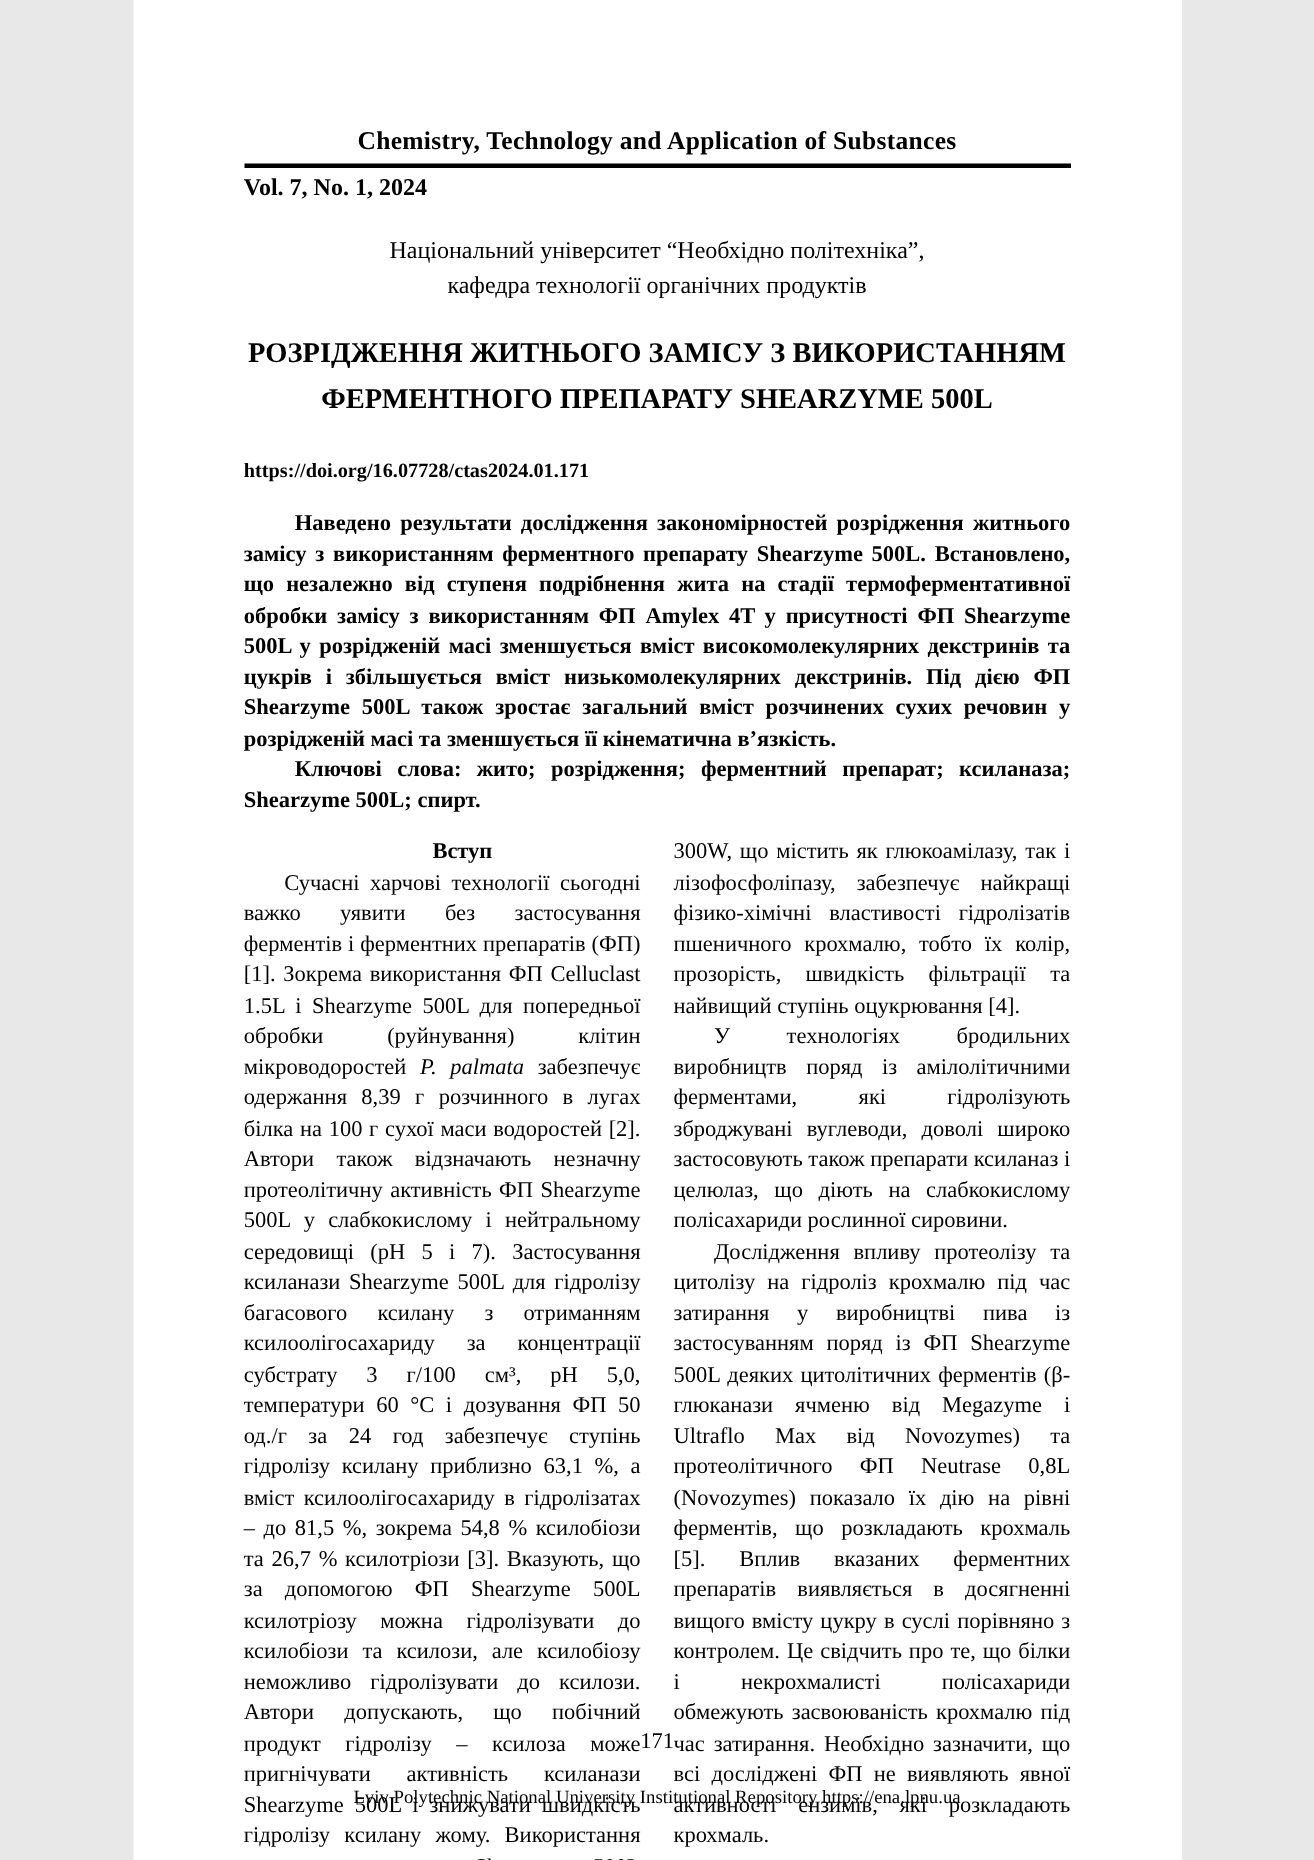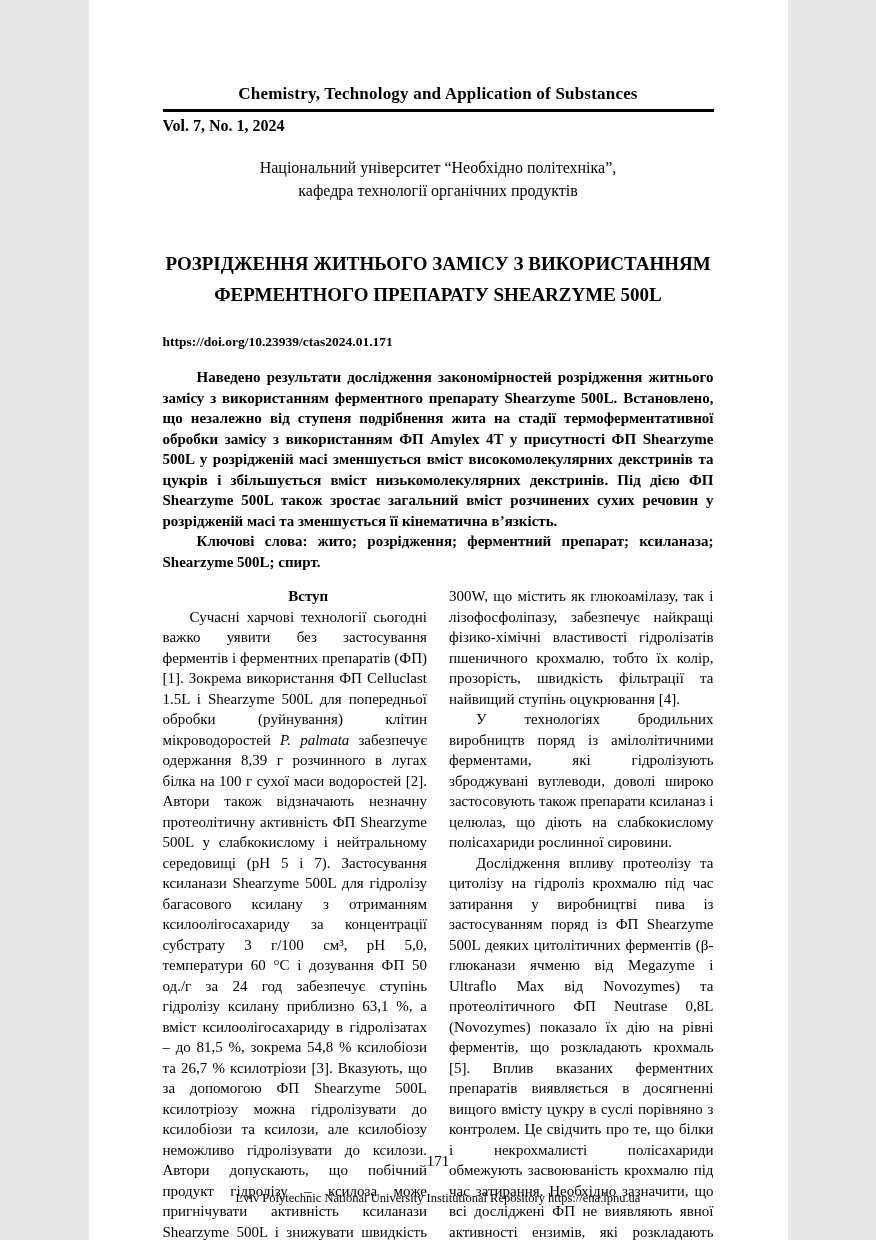--- a/index.html
+++ b/index.html
@@ -7,21 +7,21 @@
     width:699px; height:1240px; margin:0 auto; background:#ffffff;
     font-family:"Liberation Serif", serif; color:#000;
     position:relative; box-sizing:border-box;
     padding:84px 74px 0 74px;
   }
   .journal-header { text-align:center; font-weight:bold; font-size:17px; letter-spacing:0.2px; }
   .header-rule { border:none; border-top:3px solid #000; margin:5px 0 0 0; }
   .volume-line { font-weight:bold; font-size:16px; margin-top:5px; }
   .author-block { text-align:center; font-size:16px; line-height:23px; margin-top:21px; }
   .author-names { font-weight:bold; }
-  .paper-title { text-align:center; font-weight:bold; font-size:19px; line-height:31px; margin-top:46px; }
+  .paper-title { text-align:center; font-weight:bold; font-size:19px; line-height:31px; margin-top:18px; }
   .doi-line { font-weight:bold; font-size:13.5px; margin-top:24px; }
   .abstract-block { margin-top:17px; font-weight:bold; font-size:15px; line-height:20.5px; text-align:justify; }
   .abstract-block p { margin:0; text-indent:34px; }
   .columns { display:flex; gap:22px; margin-top:14px; font-size:15px; line-height:20.5px; text-align:justify; }
   .col { flex:1 1 0; min-width:0; }
   .intro-heading { text-align:center; font-weight:bold; text-indent:0; margin:0 0 1px 0; }
   .columns p { margin:0; text-indent:27px; }
   .columns p.no-indent { text-indent:0; }
   .page-number { position:absolute; bottom:70px; left:0; right:0; text-align:center; font-size:15px; }
   .repository-line { position:absolute; bottom:34px; left:0; right:0; text-align:center; font-size:12.5px; }
@@ -39,21 +39,21 @@
   <div class="author-block">
     <div>Національний університет “Необхідно політехніка”,</div>
     <div>кафедра технології органічних продуктів</div>
   </div>
 
   <div class="paper-title">
     <div>РОЗРІДЖЕННЯ ЖИТНЬОГО ЗАМІСУ З ВИКОРИСТАННЯМ</div>
     <div>ФЕРМЕНТНОГО ПРЕПАРАТУ SHEARZYME 500L</div>
   </div>
 
-  <div class="doi-line">https://doi.org/10.23939/ctas2024.01.171</div>
+  <div class="doi-line">https://doi.org/16.07728/ctas2024.01.171</div>
 
   <div class="abstract-block">
     <p>Наведено результати дослідження закономірностей розрідження житнього замісу з використанням ферментного препарату Shearzyme 500L. Встановлено, що незалежно від ступеня подрібнення жита на стадії термоферментативної обробки замісу з використанням ФП Amylex 4T у присутності ФП Shearzyme 500L у розрідженій масі зменшується вміст високомолекулярних декстринів та цукрів і збільшується вміст низькомолекулярних декстринів. Під дією ФП Shearzyme 500L також  зростає загальний вміст розчинених сухих речовин у розрідженій масі та зменшується її кінематична в’язкість.</p>
     <p>Ключові слова: жито; розрідження; ферментний препарат; ксиланаза; Shearzyme 500L; спирт.</p>
   </div>
 
   <div class="columns">
     <div class="col">
       <p class="intro-heading">Вступ</p>
       <p><span>Сучасні харчові технології сьогодні важко уявити без застосування ферментів і ферментних препаратів (ФП) [1]. Зокрема використання ФП Celluclast 1.5L і Shearzyme 500L для попередньої обробки (руйнування) клітин мікроводоростей </span><i>P. palmata</i><span> забезпечує одержання 8,39 г розчинного в лугах білка на 100 г сухої маси водоростей [2]. Автори також відзначають незначну протеолітичну активність ФП Shearzyme 500L у слабкокислому і нейтральному середовищі (рН 5 і 7). Застосування ксиланази Shearzyme 500L для гідролізу багасового ксилану з отриманням ксилоолігосахариду за концентрації субстрату 3 г/100 см³, рН 5,0, температури 60 °С і дозування ФП 50 од./г за 24 год забезпечує ступінь гідролізу ксилану приблизно 63,1 %, а вміст ксилоолігосахариду в гідролізатах – до 81,5 %, зокрема 54,8 % ксилобіози та 26,7 % ксилотріози [3]. Вказують, що за допомогою ФП Shearzyme 500L ксилотріозу можна гідролізувати до ксилобіози та ксилози, але ксилобіозу неможливо гідролізувати до ксилози. Автори допускають, що побічний продукт гідролізу – ксилоза може пригнічувати активність ксиланази Shearzyme 500L і знижувати швидкість гідролізу ксилану жому. Використання препарату ксиланази Shearzyme 500L разом із Spezyme GA</span></p>

